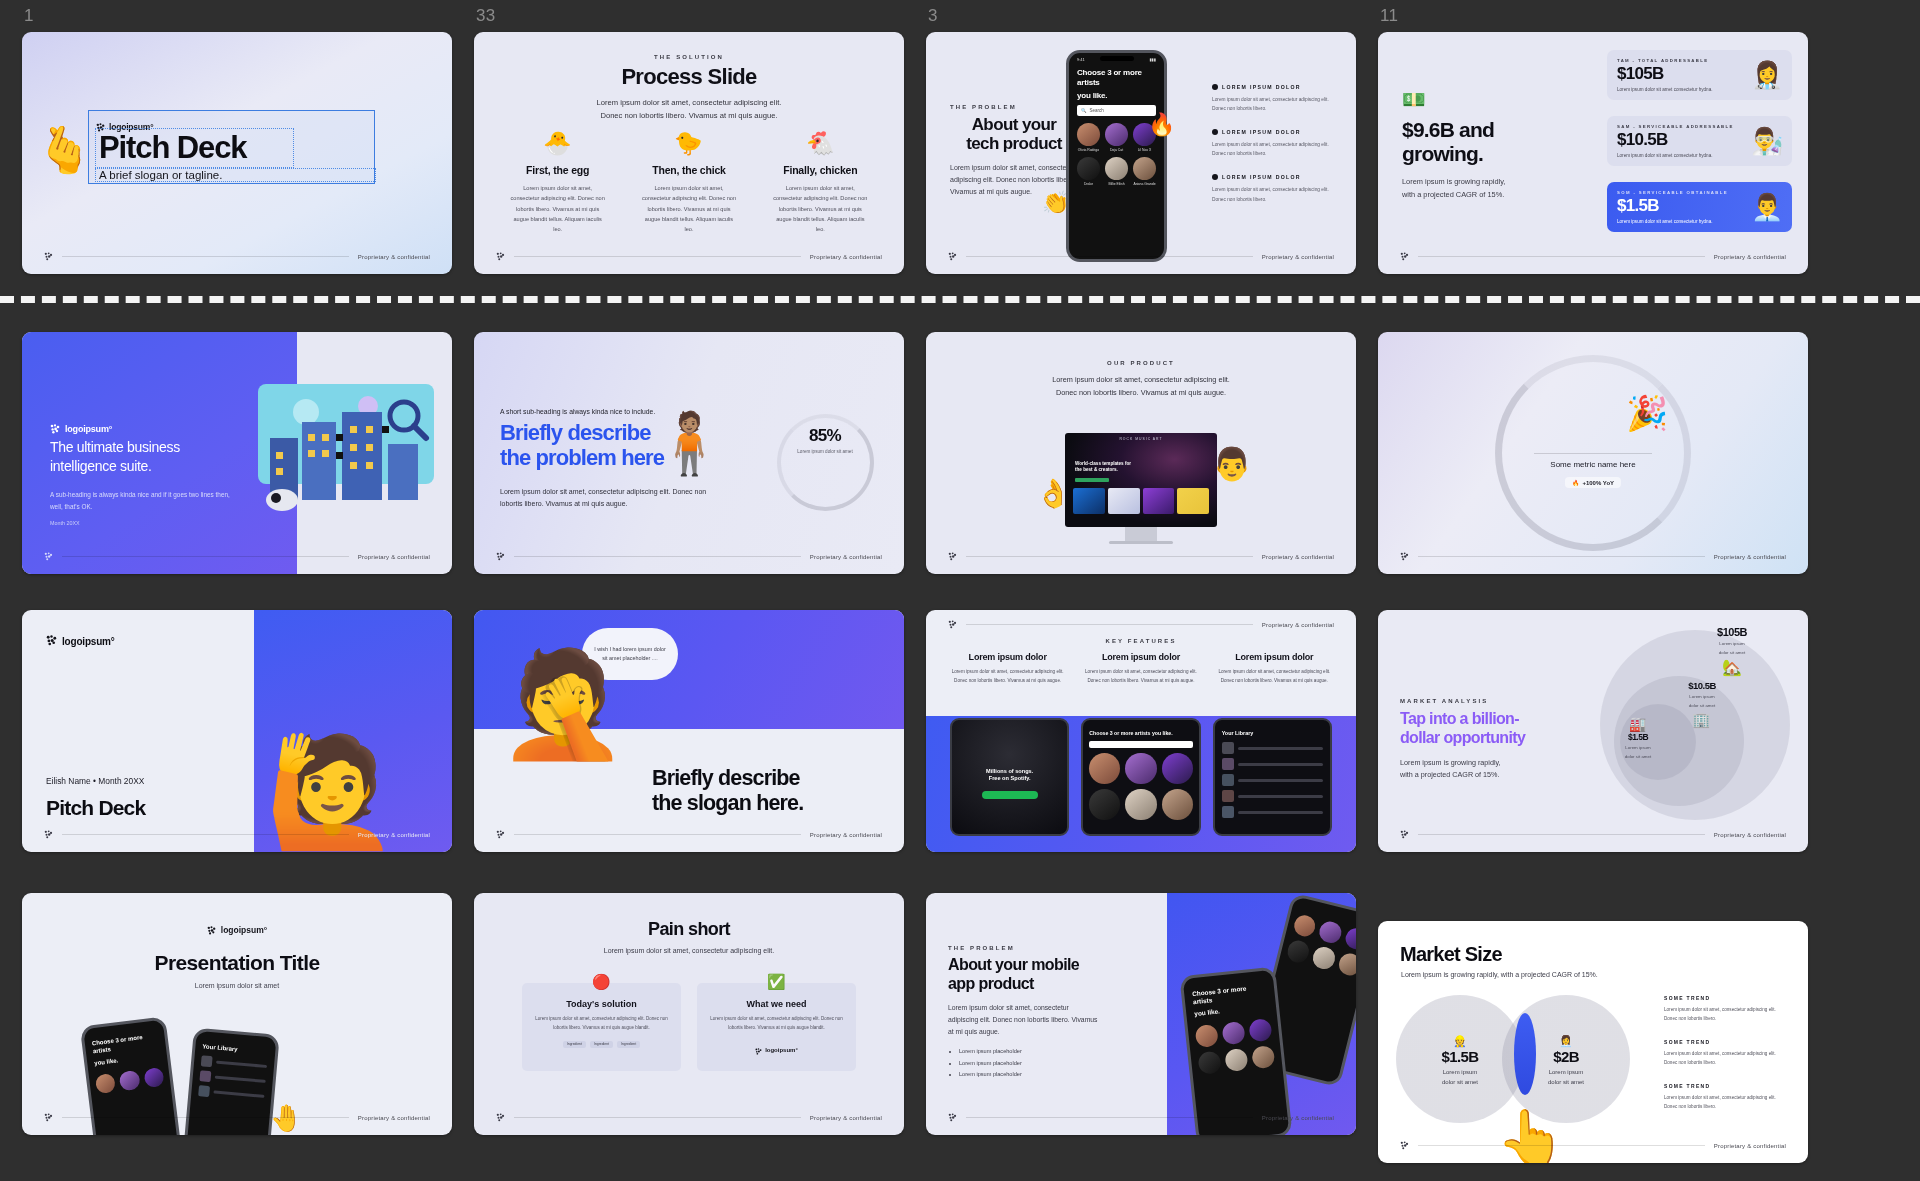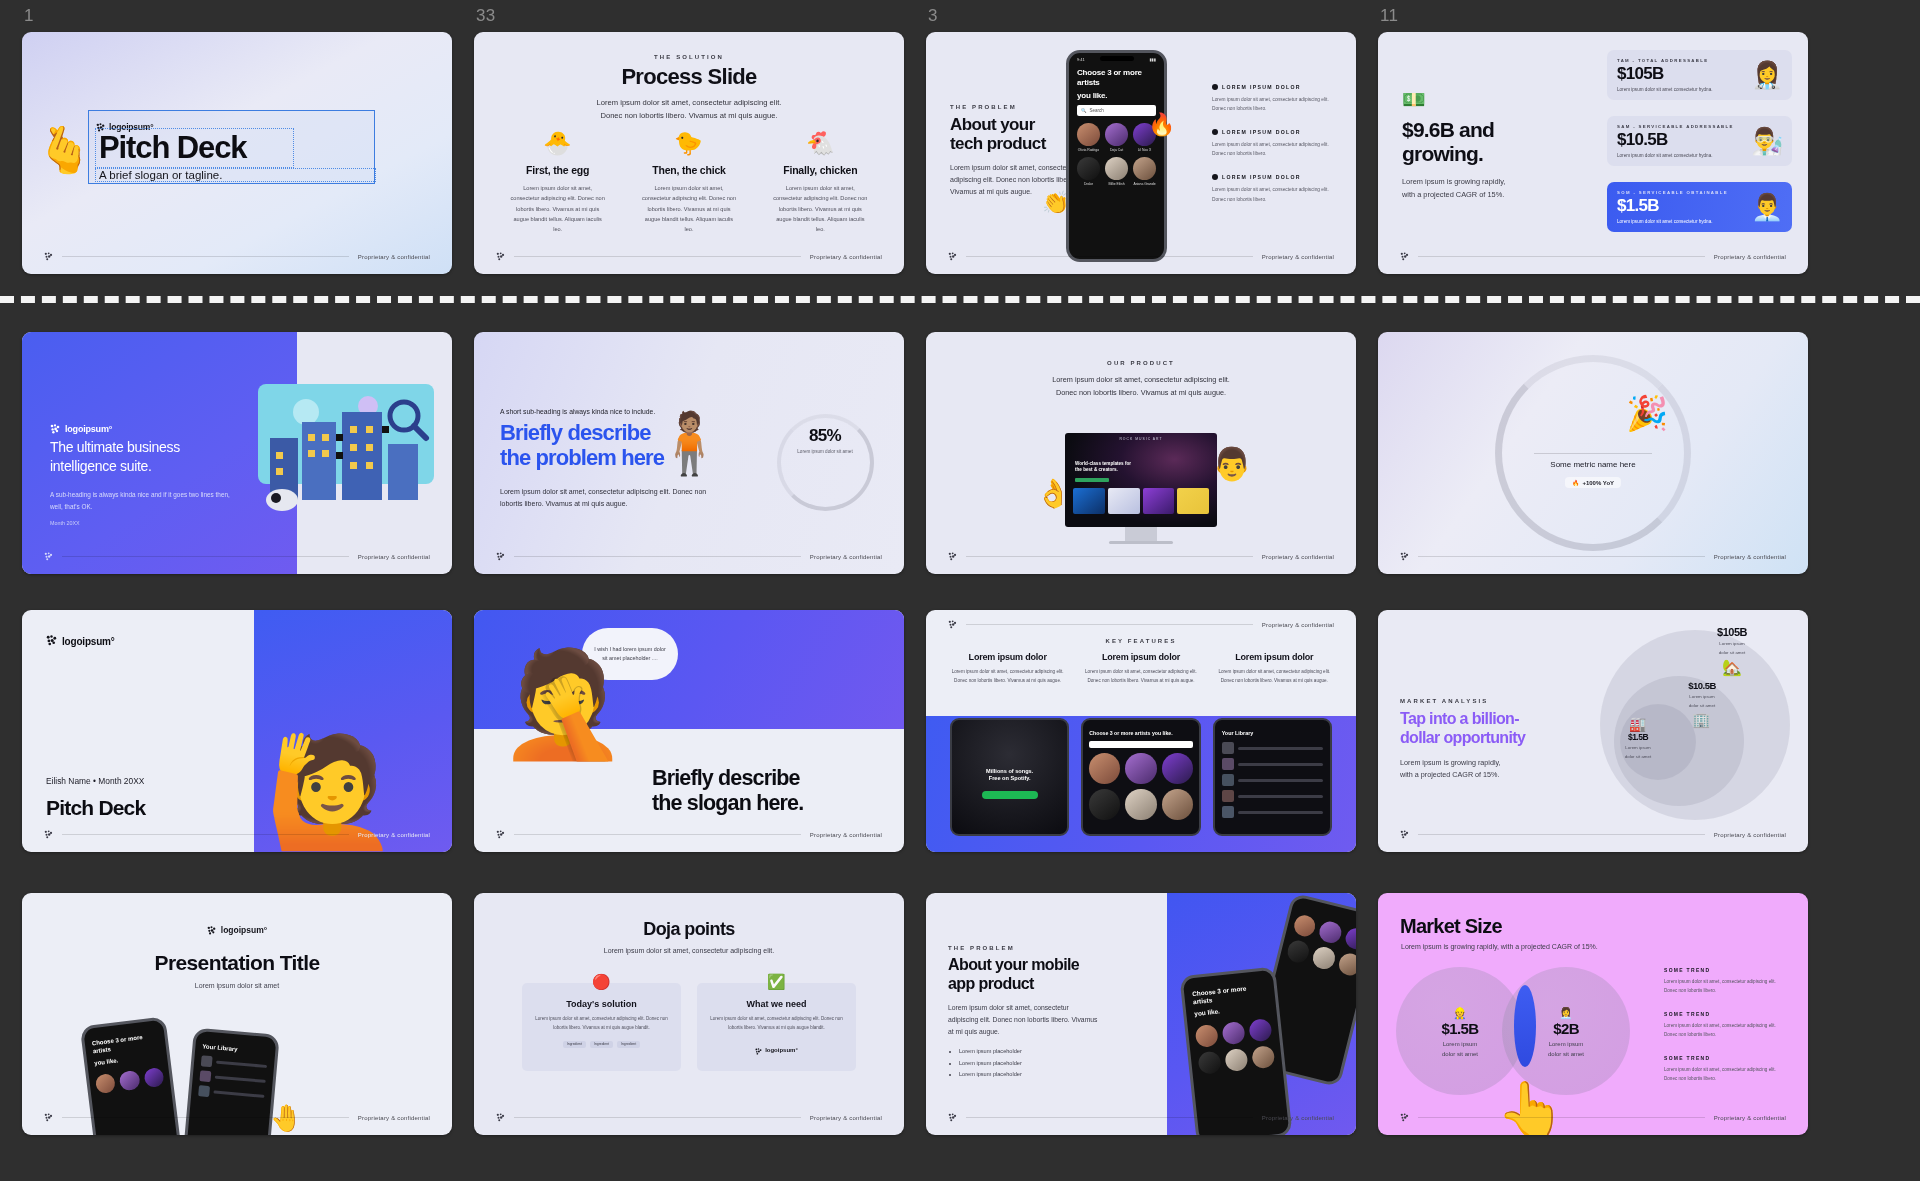--- a/index.html
+++ b/index.html
@@ -72,21 +72,21 @@
   .s2 .sub { font-size: 7.6px; color:#33333c; line-height:1.7; margin-top:7px; }
   .s2 .cols { position:absolute; left:26px; right:26px; top:100px; display:flex; gap:16px; }
   .s2 .col { flex:1; text-align:center; }
   .s2 .cemoji { font-size: 23px; line-height:1; }
   .s2 .ctitle { font-size: 10.5px; font-weight: 800; color:#101017; margin-top:9px; letter-spacing:-.2px; }
   .s2 .cbody { font-size: 5.6px; color:#50505c; line-height:1.85; margin-top:7px; padding:0 10px; }
 
   
   .s3 { background: #e7e8f3; }
   .s3 .left { position:absolute; left:24px; top:72px; width:128px; }
-  .s3 .h1 { font-size: 17px; font-weight: 800; color:#0f0f16; letter-spacing:-.6px; line-height:1.14; margin-top:5px; }
+  .s3 .h1 { font-size: 17px; font-weight: 800; color:#0f0f16; letter-spacing:-.6px; line-height:1.14; margin-top:5px;text-align:center; }
   .s3 .p  { font-size: 7px; color:#3a3a45; line-height:1.75; margin-top:8px; }
   .phone {
     position:absolute; background:#111; border:3px solid #54565e; border-radius:14px;
     overflow:hidden;
   }
   .phone .notch { position:absolute; left:50%; transform:translateX(-50%); top:3px; width:34px; height:5px; background:#000; border-radius:4px; }
   .phone .statusbar { display:flex; justify-content:space-between; padding:4px 8px 0; font-size:4px; color:#ddd; }
   .phone .ph-title { color:#fff; font-size:8px; font-weight:800; line-height:1.2; padding:6px 8px 4px; letter-spacing:-.2px; }
   .phone .ph-search { margin:0 8px; height:11px; background:#fff; border-radius:2px; display:flex; align-items:center; gap:3px; padding:0 4px; font-size:4.5px; color:#555; }
   .grid3 { display:grid; grid-template-columns:repeat(3,1fr); gap:5px; padding:7px 8px; }
@@ -237,21 +237,21 @@
   .r4c3 { background:#e9eaf4; }
   .r4c3 .rightpane { position:absolute; right:0; top:0; bottom:0; width:44%;
     background: linear-gradient(150deg,#4156f1,#5a57f2 55%,#7059ef); }
   .r4c3 .left { position:absolute; left:22px; top:52px; width:152px; }
   .r4c3 .h1 { font-size:16px; font-weight:800; color:#0d0d14; letter-spacing:-.6px; line-height:1.16; margin-top:5px; }
   .r4c3 .p { font-size:6.8px; color:#3a3a46; line-height:1.75; margin-top:9px; }
   .r4c3 ul { margin-top:8px; padding-left:11px; }
   .r4c3 li { font-size:5.6px; color:#42424e; line-height:2.1; }
 
   
-  .r4c4 { background:#f0abfc; }
+  .r4c4 { background:#ffffff;margin-top:28px; }
   .r4c4 .h1 { position:absolute; left:22px; top:22px; font-size:20px; font-weight:800; color:#0c0c12; letter-spacing:-.75px; }
   .r4c4 .p { position:absolute; left:23px; top:50px; font-size:7px; color:#3c3c48; }
   .venn { position:absolute; left:18px; top:70px; width:250px; height:140px; }
   .vcirc { position:absolute; width:128px; height:128px; border-radius:50%;
     background: radial-gradient(circle at 35% 30%, rgba(150,150,170,.30), rgba(110,110,135,.22)); }
   .vlens { position:absolute; left:118px; top:22px; width:22px; height:82px;
     background: linear-gradient(180deg,#3e5df2,#2f4ae0); border-radius:50% / 50%; }
   .vlabel { position:absolute; text-align:center; width:96px; }
   .vlabel .vv { font-size:15px; font-weight:800; color:#0d0d14; letter-spacing:-.6px; }
   .vlabel .vd { font-size:6px; color:#3f3f4b; line-height:1.6; margin-top:3px; }
@@ -961,21 +961,21 @@
             </span>
           <span class="rule"></span>
           <span class="fnote">Proprietary &amp; confidential</span>
         </div>
       </div>
     </div>
 
     <div class="slide-wrap">
       <div class="slide r4c2">
         <div class="head">
-          <div class="h1">Doja points</div>
+          <div class="h1">Pain short</div>
           <div class="p">Lorem ipsum dolor sit amet, consectetur adipiscing elit.</div>
         </div>
         <div class="cards">
           <div class="pcard">
             <div class="ic">🔴</div>
             <div class="ph">Today's solution</div>
             <div class="pb">Lorem ipsum dolor sit amet, consectetur adipiscing elit. Donec non lobortis libero. Vivamus at mi quis augue blandit.</div>
             <div class="pills">
               <span class="pill">Ingredient</span>
               <span class="pill">Ingredient</span>

